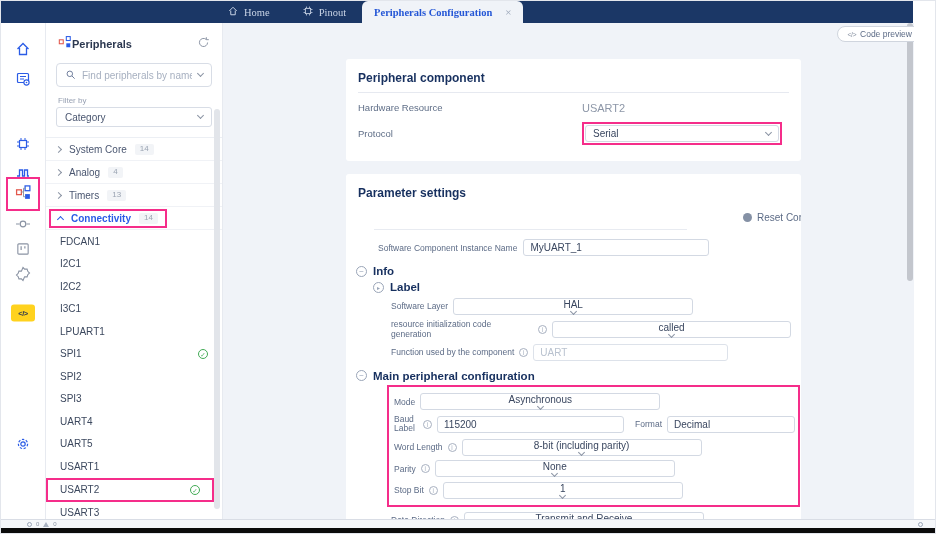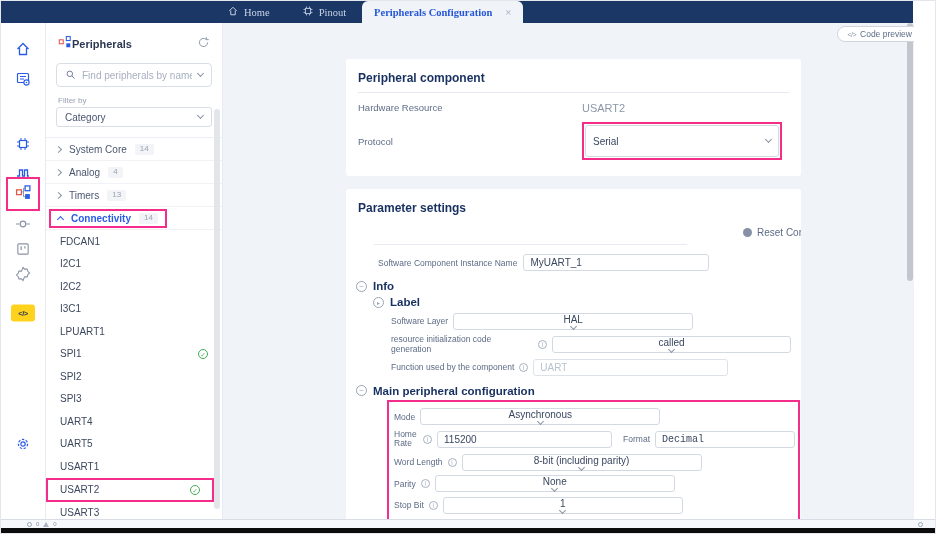--- a/index.html
+++ b/index.html
@@ -53,21 +53,21 @@
                  display:flex; align-items:center; gap:4px; padding:0 9px; font-size:8.5px; color:#5c6b86; cursor:pointer;}
   .code-preview .glyph{ font-size:7px; color:#8a93a3; letter-spacing:-0.5px;}
   .card{ width:455px; margin-left:123px; background:#fff; border-radius:3px; padding:10px;}
   .card1{ margin-top:36px;}
   .card2{ margin-top:13px; height:600px;}
   .card h2{ font-size:12px; font-weight:bold; color:#17305f; margin:2px 2px 0;}
   .card1 h2{ padding-bottom:7px; border-bottom:1px solid #e6e9f0; margin-bottom:4px;}
   .pc-row{ display:flex; align-items:center; min-height:17px; margin:6px 2px; font-size:9.5px; color:#5f6e87;}
   .pc-row .lbl{ width:224px; flex:none;}
   .value-static{ color:#8d97a8; font-size:11px;}
-  .select{ border:1px solid #d3d9e3; border-radius:3px; height:32px; display:flex; align-items:center; justify-content:space-between;
+  .select{ border:1px solid #d3d9e3; border-radius:3px; height:17px; display:flex; align-items:center; justify-content:space-between;
            padding:0 7px; font-size:10px; color:#39465f; background:#fff; cursor:pointer;}
   .hl-box{ border:2.5px solid #f52d8a; padding:1px;}
   .reset-row{ display:flex; justify-content:flex-end; margin:12px -10px 6px 0;}
   .reset-inner{ display:flex; align-items:center; gap:5px; width:58px; overflow:hidden; white-space:nowrap; font-size:10px; color:#5c6b86;}
   .reset-dot{ width:9px; height:9px; border-radius:50%; background:#8591a5; flex:none;}
   .divider{ border-top:1px solid #e8ebf1; margin:4px 0 9px 18px; width:313px;}
   .inst-row{ display:flex; align-items:center; gap:6px; margin-left:22px; font-size:8.5px; color:#5c6b86;}
   input.box{ border:1px solid #d3d9e3; border-radius:3px; height:17px; font-size:10px; color:#39465f; padding:0 6px;
              font-family:"Liberation Sans",sans-serif; outline:none; background:#fff;}
   input.box:disabled{ color:#b9c2cf; border-color:#dde2ea; background:#fff;}
@@ -362,25 +362,25 @@
 
         <div class="group-hl">
           <div class="frow">
             <span>Mode</span>
             <span class="select">
               <span>Asynchronous</span>
               <span class="chev down"></span>
             </span>
           </div>
           <div class="frow">
-            <span class="lbl-2line">Home Rate</span>
+            <span class="lbl-2line">Baud Label</span>
             <span class="info-i"></span>
             <input class="box" style="width: 197px;" value="115200">
             <span class="fmt-lbl">Format</span>
-            <input class="box" style="width: 140px; font-family: Liberation Mono, monospace;" value="Decimal">
+            <input class="box" style="width: 128px;" value="Decimal">
           </div>
           <div class="frow">
             <span>Word Length</span>
             <span class="info-i"></span>
             <span class="select">
               <span>8-bit (including parity)</span>
               <span class="chev down"></span>
             </span>
           </div>
           <div class="frow">

